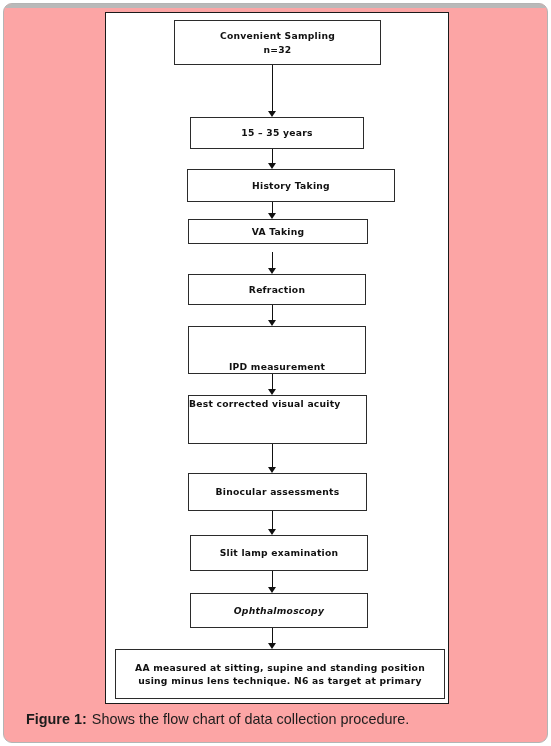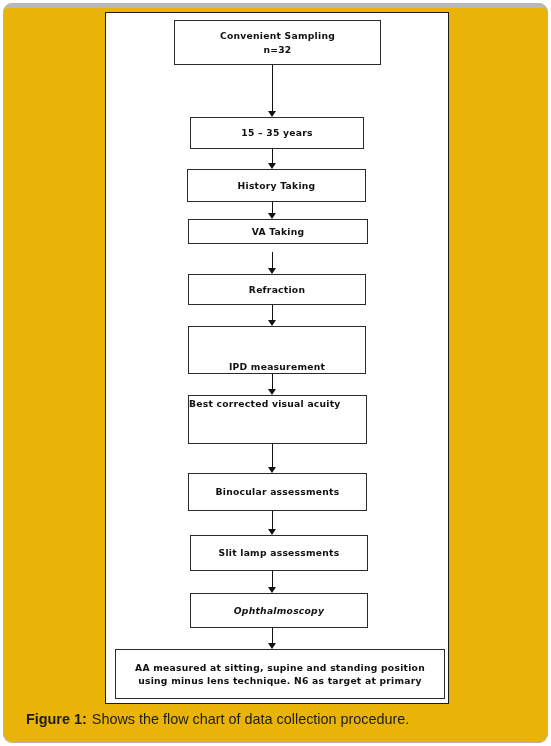--- a/index.html
+++ b/index.html
@@ -15,21 +15,21 @@
   }
 
   
   #figure-card {
     position: absolute;
     left: 3px;
     top: 3px;
     width: 545px;
     height: 740px;
     box-sizing: border-box;
-    background: #eab308;
+    background: #fca5a5;
     border: 1px solid #b4b4b4;
     border-radius: 9px;
     overflow: hidden;
   }
   #card-topbar {
     position: absolute;
     left: 0;
     top: 0;
     width: 100%;
     height: 4px;
@@ -166,40 +166,40 @@
         <div class="stem" style="height: 15px;"></div>
         <div class="head" style="top: 15px;"></div>
       </div>
       <div class="flow-box center-v" style="left: 68px; top: 7px; width: 207px; height: 45px; text-align: center;">
         <span class="line">Convenient  Sampling</span>
         <span class="line">n=32</span>
       </div>
       <div class="flow-box center-v" style="left: 84px; top: 104px; width: 174px; height: 32px; text-align: center;">
         <span class="line">15 – 35 years</span>
       </div>
-      <div class="flow-box center-v" style="left: 81px; top: 156px; width: 179px; height: 33px; text-align: center;">
+      <div class="flow-box center-v" style="left: 81px; top: 156px; width: 208px; height: 33px; text-align: center;">
         <span class="line">History Taking</span>
       </div>
       <div class="flow-box center-v" style="left: 82px; top: 206px; width: 180px; height: 25px; text-align: center;">
         <span class="line">VA Taking</span>
       </div>
       <div class="flow-box center-v" style="left: 82px; top: 261px; width: 178px; height: 31px; text-align: center;">
         <span class="line">Refraction</span>
       </div>
       <div class="flow-box top-v" style="left: 82px; top: 313px; width: 178px; height: 48px; padding-top: 7px; text-align: center; justify-content: flex-end;">
         <span class="line">IPD measurement</span>
       </div>
       <div class="flow-box top-v" style="left: 82px; top: 382px; width: 179px; height: 49px; padding-top: 1px; text-align: left;">
         <span class="line">Best corrected visual  acuity</span>
       </div>
       <div class="flow-box center-v" style="left: 82px; top: 460px; width: 179px; height: 38px; text-align: center;">
         <span class="line">Binocular  assessments</span>
       </div>
       <div class="flow-box center-v" style="left: 84px; top: 522px; width: 178px; height: 36px; text-align: center;">
-        <span class="line">Slit lamp assessments</span>
+        <span class="line">Slit lamp examination</span>
       </div>
       <div class="flow-box center-v" style="left: 84px; top: 580px; width: 178px; height: 35px; text-align: center; font-style: italic;">
         <span class="line">Ophthalmoscopy</span>
       </div>
       <div class="flow-box center-v" style="left: 9px; top: 636px; width: 330px; height: 50px; text-align: center;">
         <span class="line">AA measured at sitting,  supine  and  standing  position</span>
         <span class="line">using minus  lens technique.   N6 as target at primary</span>
       </div>
     </div>
 

